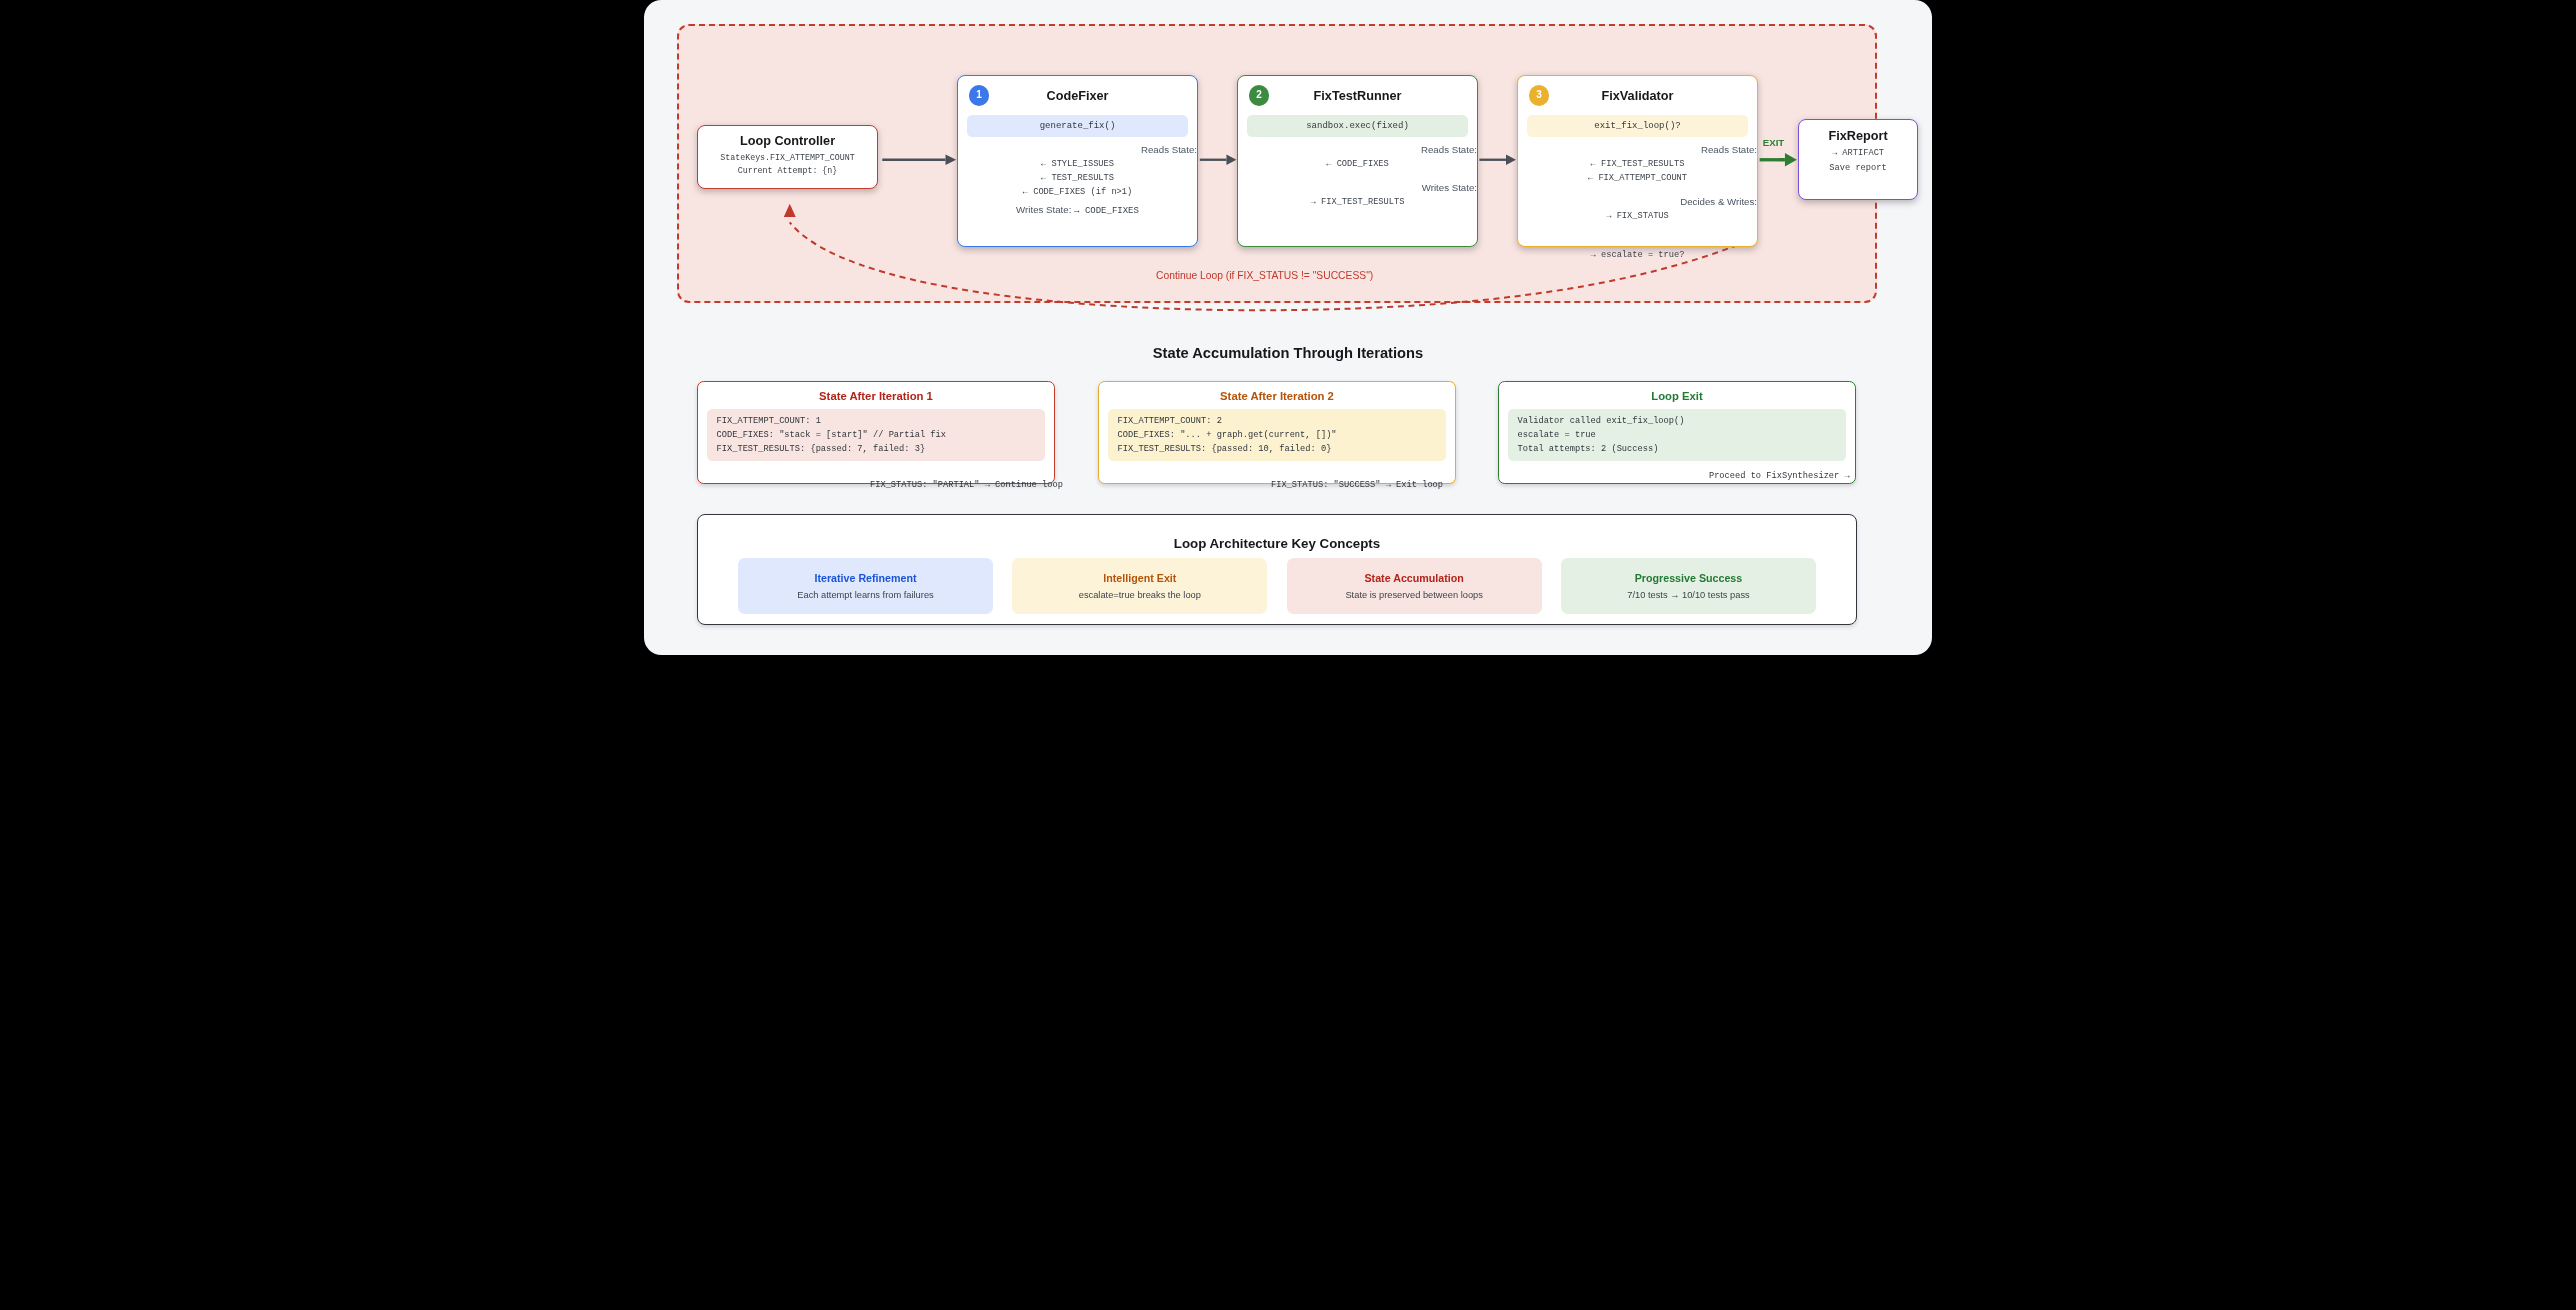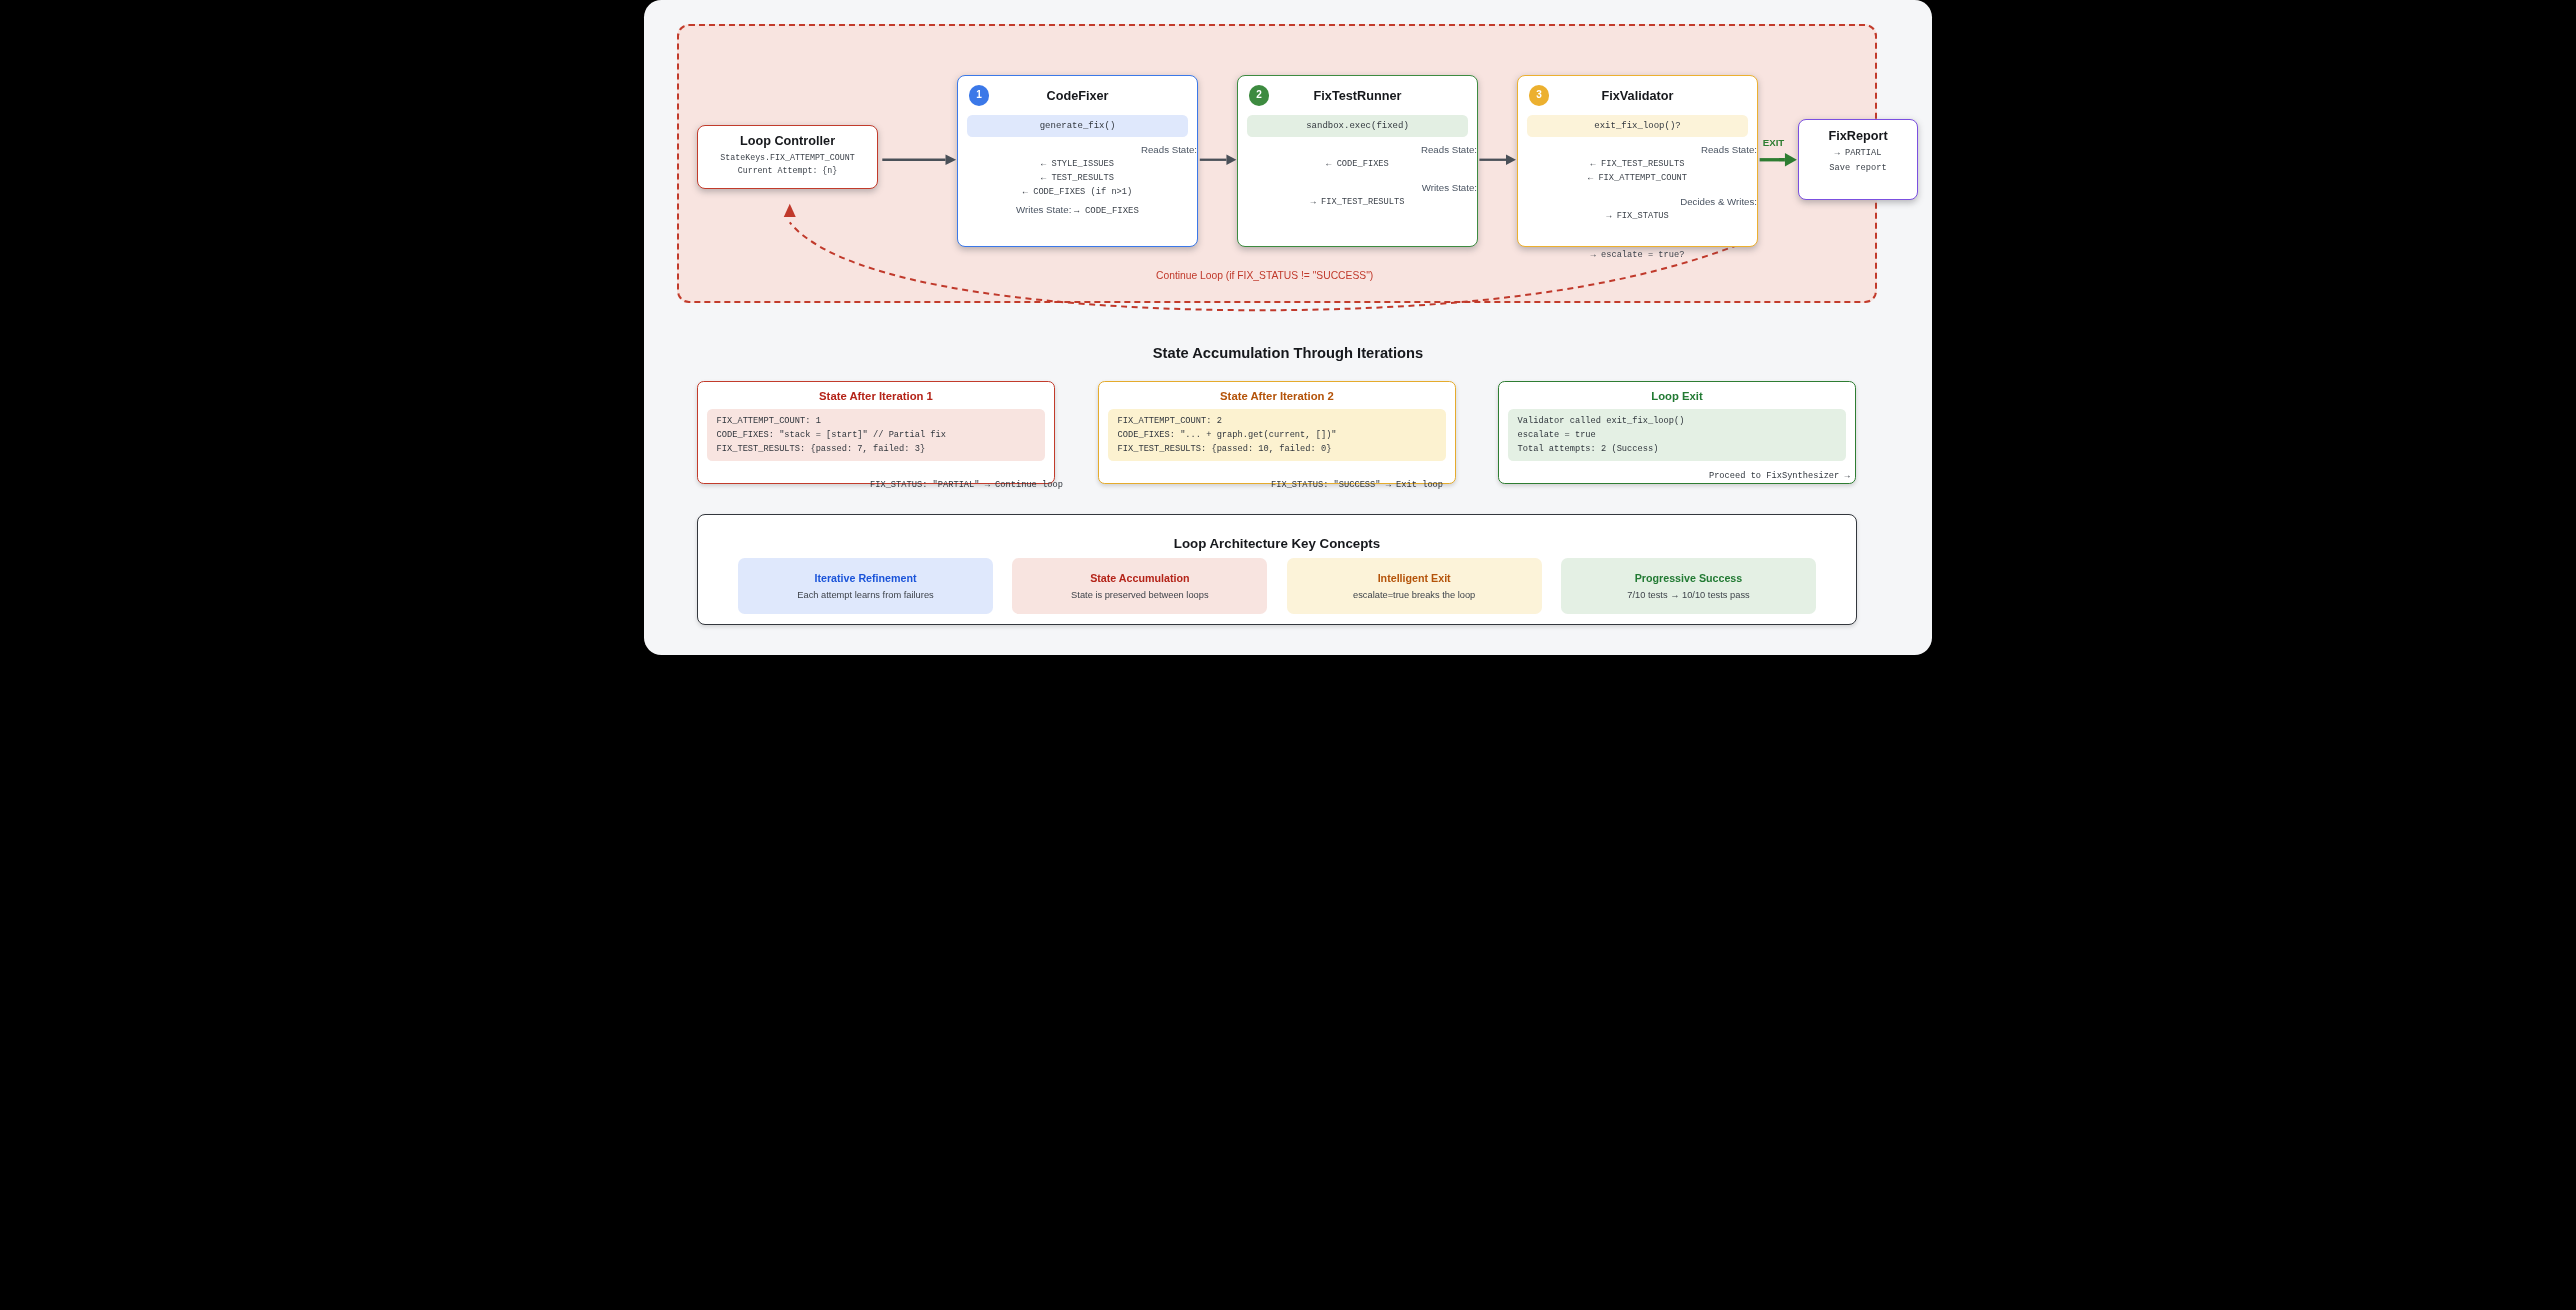--- a/index.html
+++ b/index.html
@@ -157,21 +157,21 @@
       <div class="lbl gap">Decides &amp; Writes:</div>
       <div class="mline mono">→ FIX_STATUS</div>
     </div>
     <div class="escalate mono">→ escalate = true?</div>
   </div>
 
   <div class="exit-label">EXIT</div>
 
   <div class="node report">
     <div class="n-title">FixReport</div>
-    <div class="n-line mono">→ PARTIAL</div>
+    <div class="n-line mono">→ ARTIFACT</div>
     <div class="n-line mono">Save report</div>
   </div>
 
   <div class="continue-label">Continue Loop (if FIX_STATUS != "SUCCESS")</div>
 
   <div class="state-title">State Accumulation Through Iterations</div>
 
   <div class="scard c0">
     <div class="scard-title">State After Iteration 1</div>
     <div class="scode mono">
@@ -202,28 +202,28 @@
     <div class="sfooter mono">Proceed to FixSynthesizer →</div>
   </div>
 
   <div class="concepts">
     <div class="concepts-title">Loop Architecture Key Concepts</div>
     <div class="chips">
       <div class="kchip k0">
         <div class="k-title">Iterative Refinement</div>
         <div class="k-sub">Each attempt learns from failures</div>
       </div>
+      <div class="kchip k2">
+        <div class="k-title">Intelligent Exit</div>
+        <div class="k-sub">escalate=true breaks the loop</div>
+      </div>
       <div class="kchip k1">
         <div class="k-title">State Accumulation</div>
         <div class="k-sub">State is preserved between loops</div>
       </div>
-      <div class="kchip k2">
-        <div class="k-title">Intelligent Exit</div>
-        <div class="k-sub">escalate=true breaks the loop</div>
-      </div>
       <div class="kchip k3">
         <div class="k-title">Progressive Success</div>
         <div class="k-sub">7/10 tests → 10/10 tests pass</div>
       </div>
     </div>
   </div>
 
 </div>
 
 

